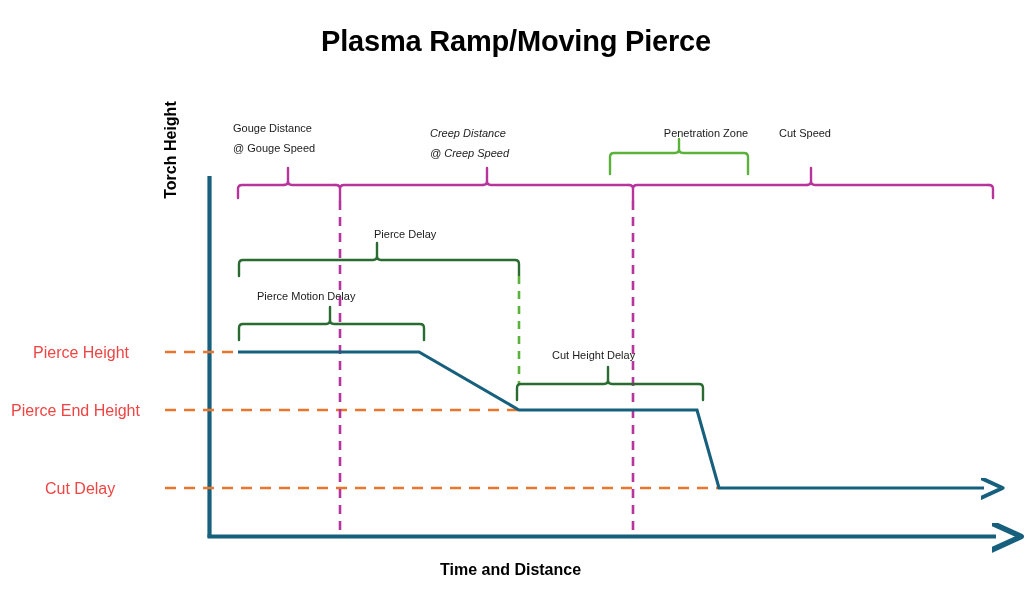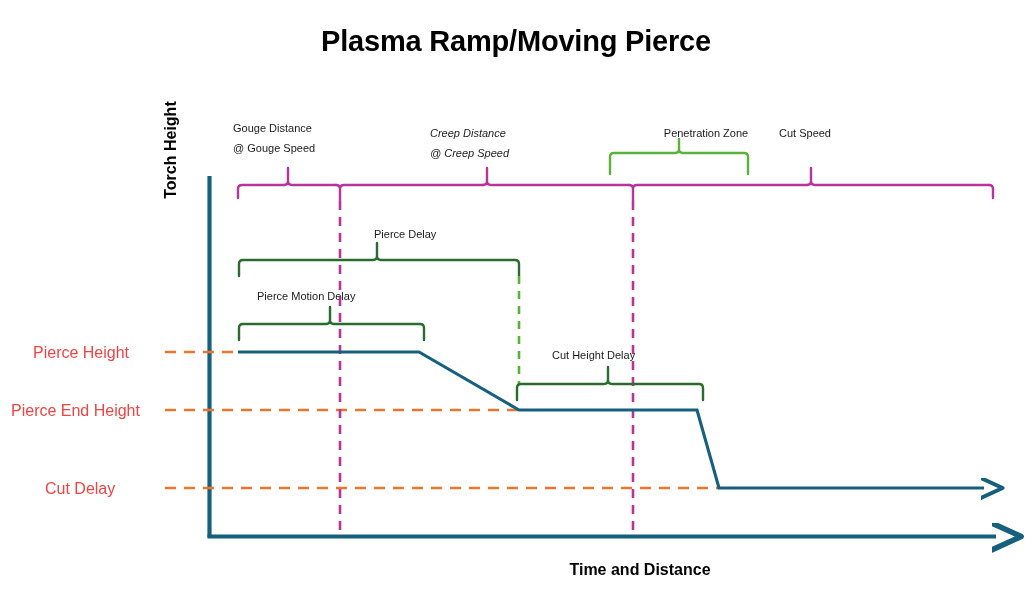--- a/index.html
+++ b/index.html
@@ -52,21 +52,20 @@
     font-size: 16px;
     font-weight: bold;
     color: #000000;
     white-space: nowrap;
   }
   .axis-label-x {
     position: absolute;
     left: 440px;
     top: 561px;
     width: 400px;
-    text-align: center;
     font-size: 16px;
     font-weight: bold;
     color: #000000;
   }
   .anno {
     position: absolute;
     font-size: 11px;
     line-height: 20px;
     color: #1a1a1a;
     white-space: pre-line;

